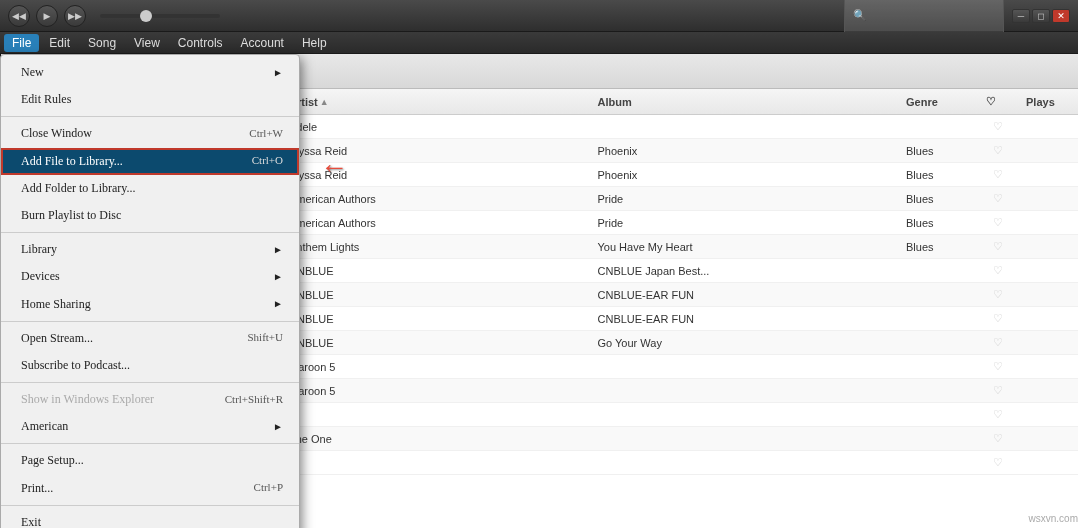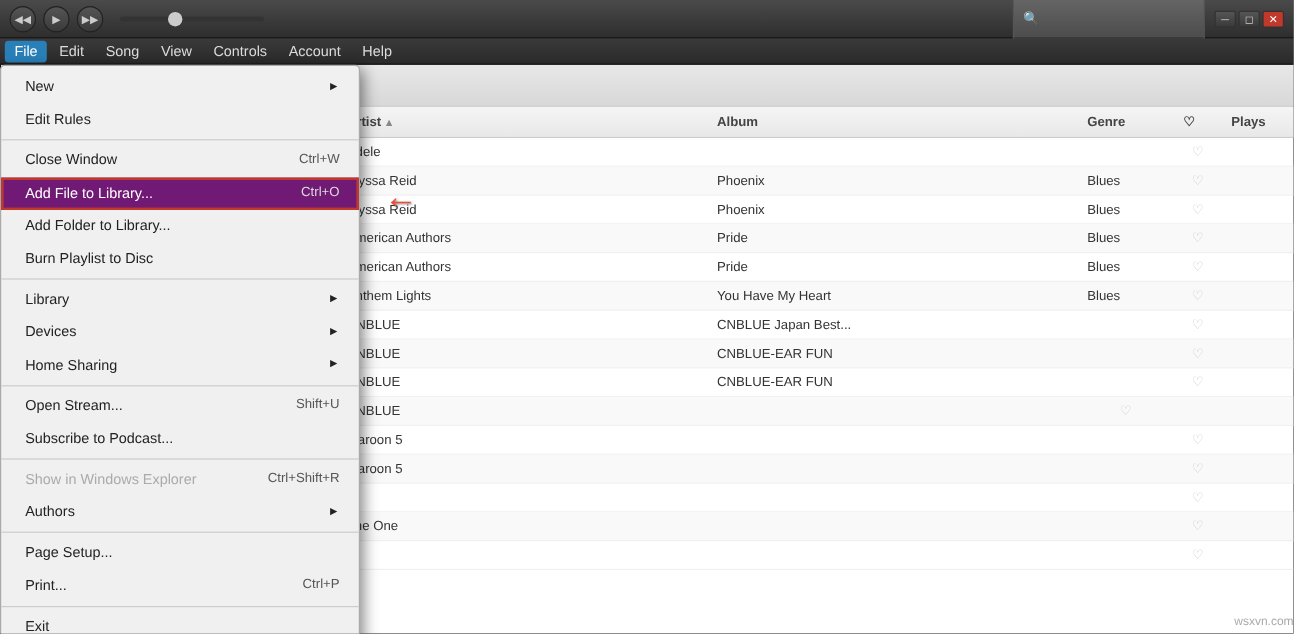--- a/index.html
+++ b/index.html
@@ -130,23 +130,24 @@
     }
     .dd-item {
       display: flex;
       align-items: center;
       justify-content: space-between;
       padding: 4px 16px 4px 20px;
       color: #222;
       cursor: pointer;
       font-size: 12px;
       line-height: 1.6;
+      font-family: Liberation Serif, serif;
     }
     .dd-item.highlighted {
-      background: #701a75;
+      background: #0c4a6e;
       color: #fff;
       border: 2px solid #c0392b;
       padding: 2px 14px 2px 18px;
       gap: 32px;
     }
     .dd-item.disabled { color: #aaa; cursor: default; }
     .dd-separator {
       height: 1px;
       background: #ccc;
       margin: 3px 0;
@@ -343,21 +344,21 @@
     </div>
     <div class="dd-item">
       <span>Subscribe to Podcast...</span>
     </div>
     <div class="dd-separator"></div>
     <div class="dd-item disabled">
       <span>Show in Windows Explorer</span>
       <span class="shortcut">Ctrl+Shift+R</span>
     </div>
     <div class="dd-item">
-      <span>Authors</span>
+      <span>American</span>
       <span class="arrow">►</span>
     </div>
     <div class="dd-separator"></div>
     <div class="dd-item">
       <span>Page Setup...</span>
     </div>
     <div class="dd-item">
       <span>Print...</span>
       <span class="shortcut">Ctrl+P</span>
     </div>
@@ -482,20 +483,21 @@
         <div class="cell">CNBLUE-EAR FUN</div>
         <div class="cell"></div>
         <div class="cell heart">♡</div>
         <div class="cell"></div>
       </div>
       <div class="table-row alt">
         <div class="cell"></div>
         <div class="cell">Instrumental)</div>
         <div class="cell">3:16</div>
         <div class="cell">CNBLUE</div>
+        <div class="cell">Go Your Way</div>
         <div class="cell"></div>
         <div class="cell heart">♡</div>
         <div class="cell"></div>
       </div>
       <div class="table-row">
         <div class="cell"></div>
         <div class="cell">mas</div>
         <div class="cell">3:56</div>
         <div class="cell">Maroon 5</div>
         <div class="cell"></div>

